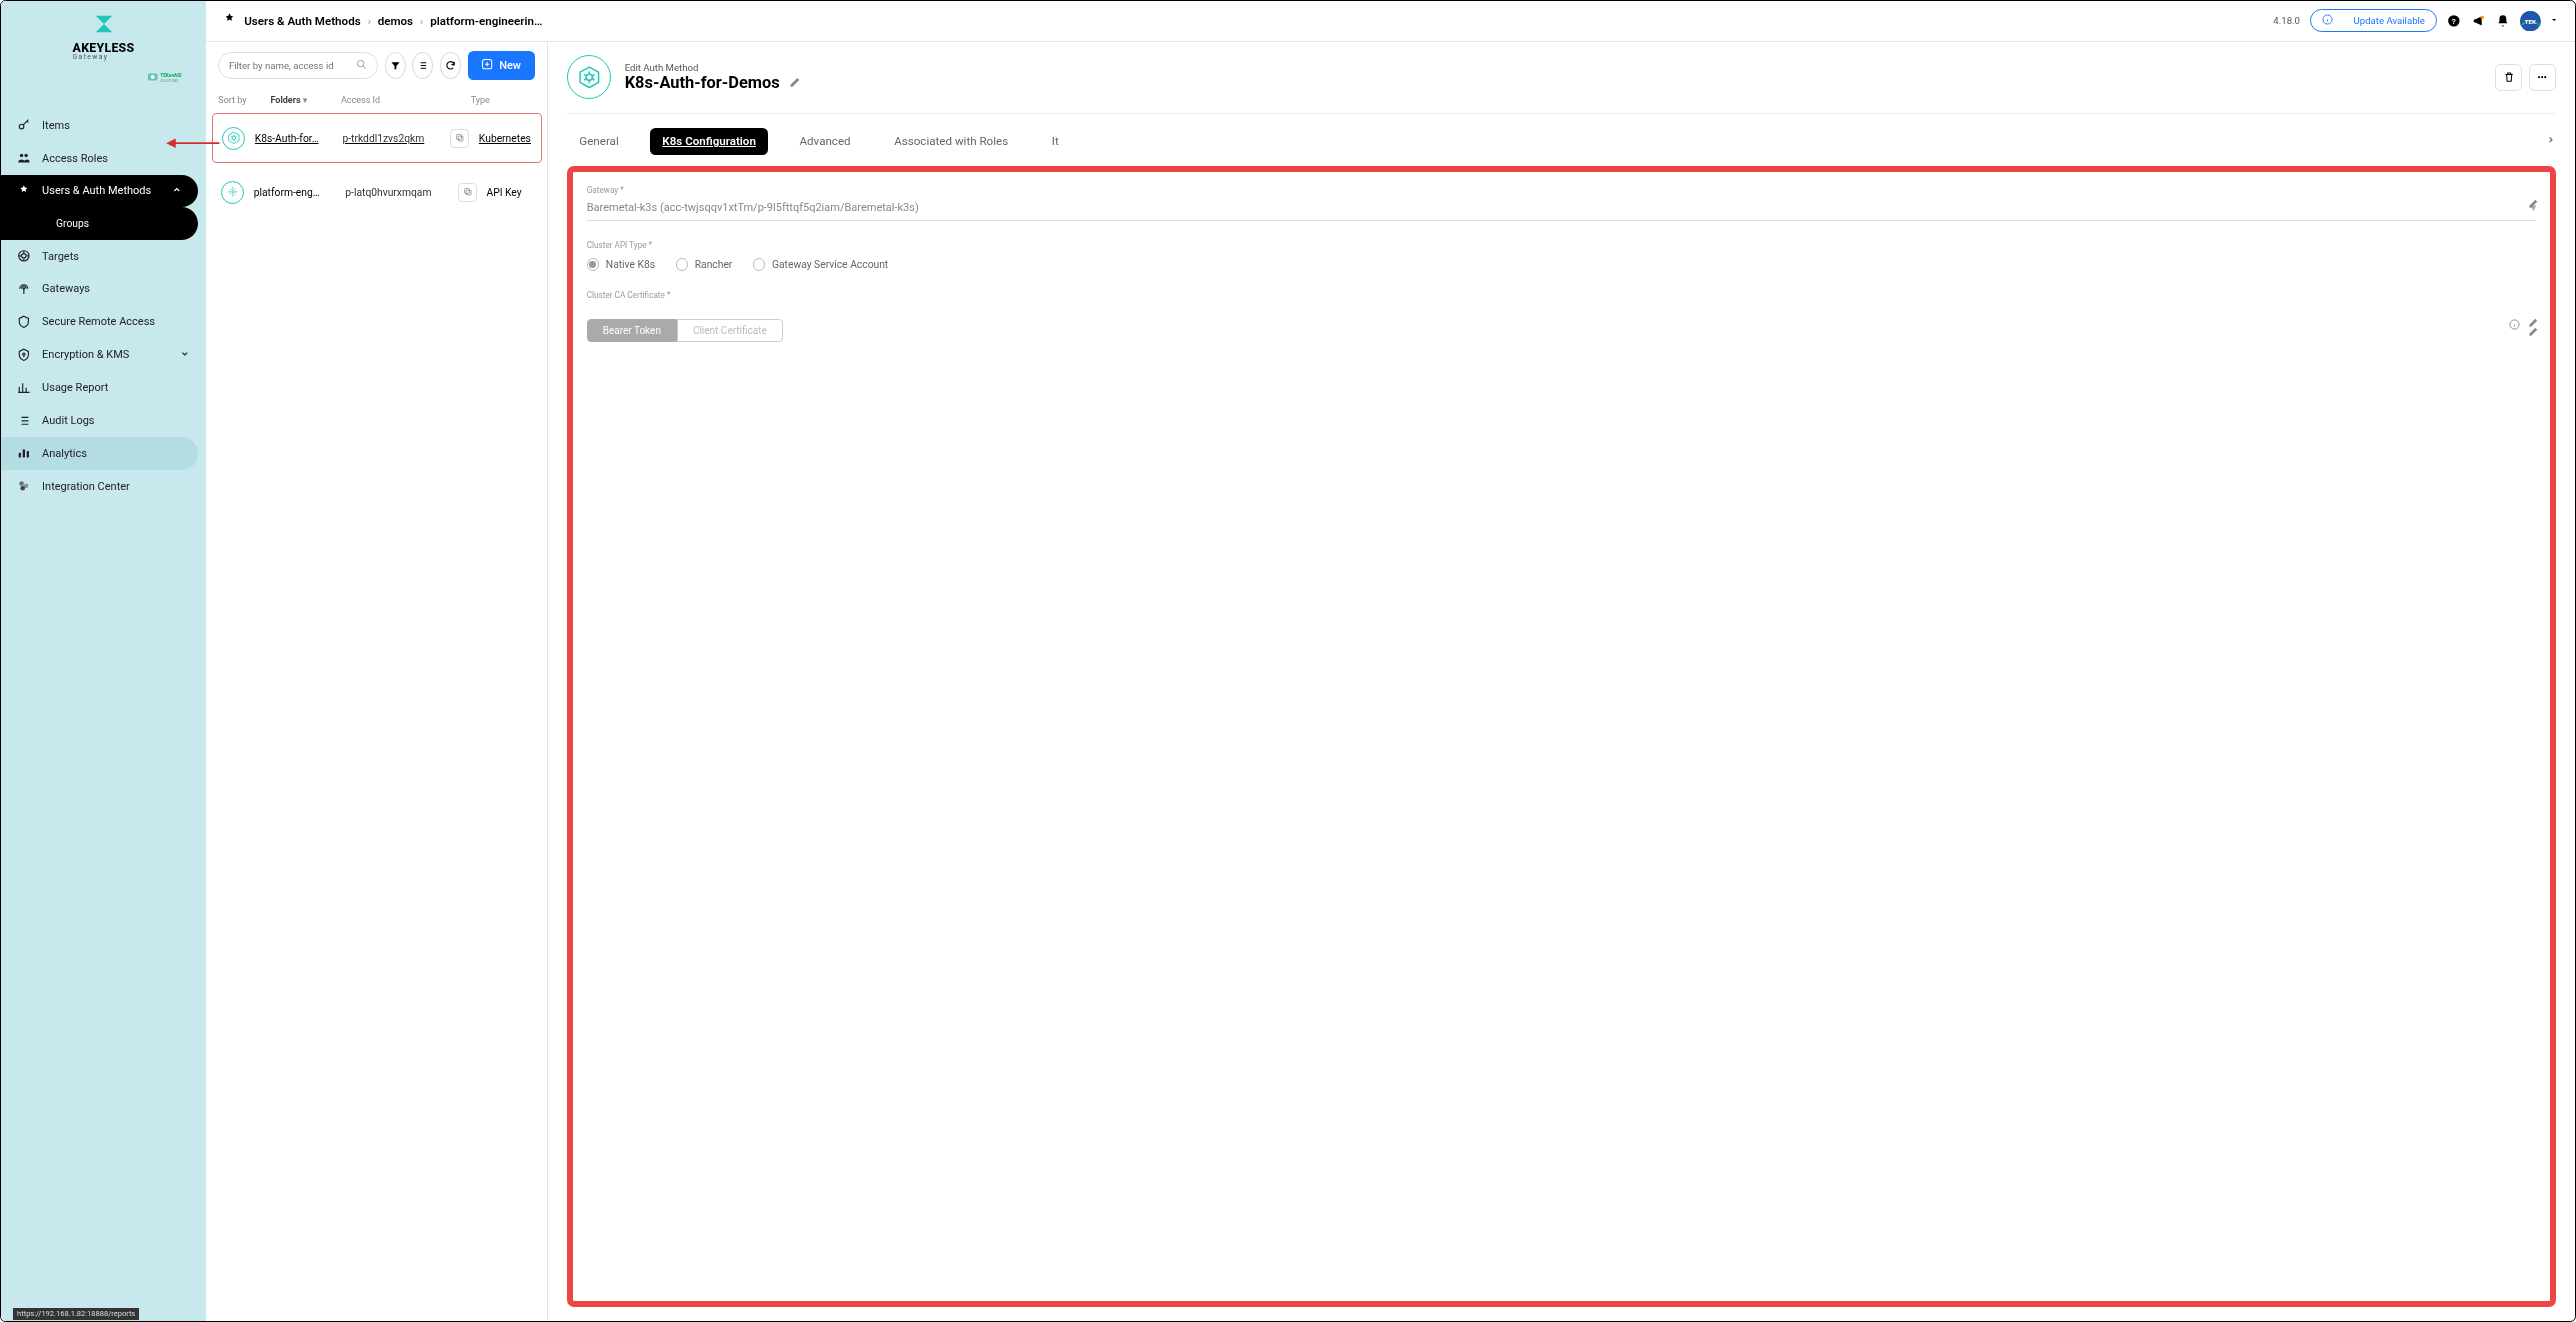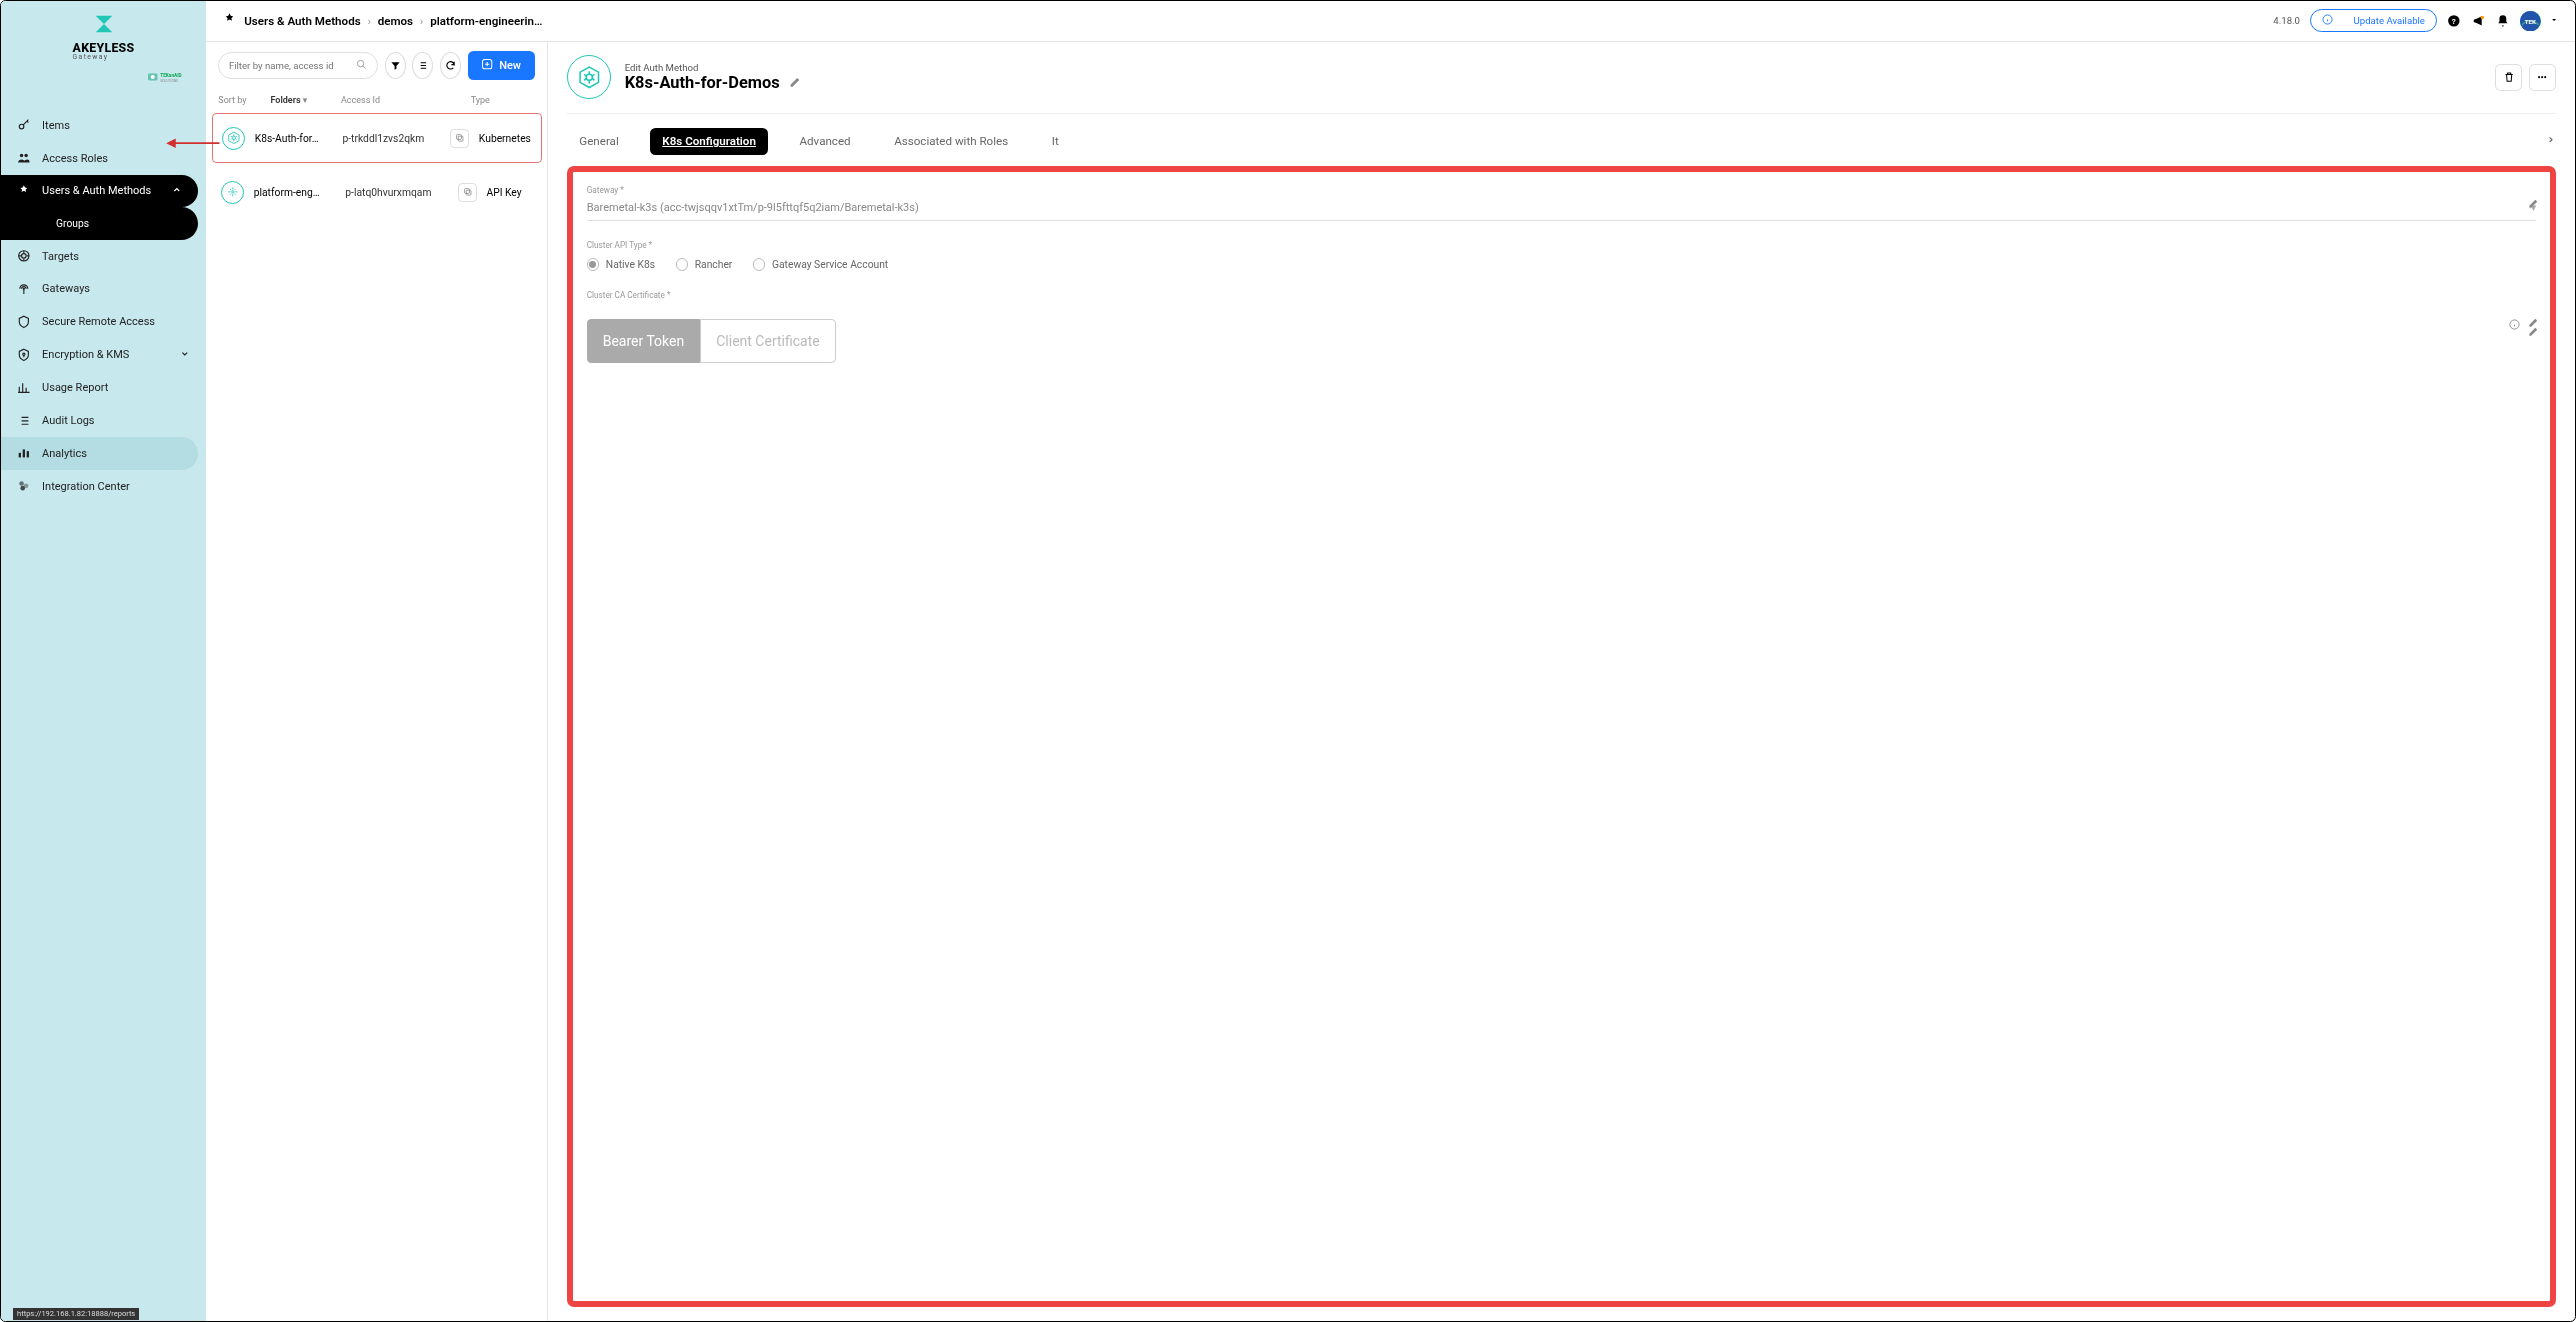--- a/index.html
+++ b/index.html
@@ -33,21 +33,21 @@
 .search-box{flex:1;border:0.7px solid #ddd;border-radius:15px;padding:5.5px 9.6px;display:flex;align-items:center;gap:5.5px;color:#999;}
 .search-box input{border:none;outline:none;flex:1;font-size:9.6px;color:#333;}
 .circ-btn{width:27px;height:27px;border:0.7px solid #ddd;border-radius:50%;display:flex;align-items:center;justify-content:center;cursor:pointer;}
 .new-btn{background:#1976ff;color:#fff;border-radius:5.5px;padding:6.8px 13.7px;font-size:11px;font-weight:500;display:flex;align-items:center;gap:5.5px;cursor:pointer;}
 .list-header{display:flex;padding:5.5px 12.3px;font-size:9px;color:#888;gap:13.7px;}
 .lh-sort{width:109px;}
 .lh-sort b{color:#333;font-weight:600;margin-left:24px;}
 .lh-access{width:116px;}
 .lh-type{flex:1;}
 .list-row{display:flex;align-items:center;padding:12.3px 9.6px;gap:9.6px;margin:2.7px 5.5px;border-radius:4.1px;cursor:pointer;}
-.list-row.selected{border:1px solid #e57373;}
+.list-row.selected{border:1px solid #e57373;text-decoration:underline;}
 .row-icon{width:23px;height:23px;border:1px solid #1fc7b6;border-radius:50%;display:flex;align-items:center;justify-content:center;color:#1fc7b6;flex-shrink:0;}
 .row-name{width:82px;font-size:10.3px;overflow:hidden;text-overflow:ellipsis;white-space:nowrap;}
 .row-access{width:103px;font-size:10.3px;color:#333;}
 .copy-icon{width:19px;height:19px;border:0.7px solid #ddd;border-radius:4.1px;display:flex;align-items:center;justify-content:center;cursor:pointer;flex-shrink:0;}
 .row-type{flex:1;font-size:10.3px;}
 .detail-pane{flex:1;display:flex;flex-direction:column;padding:13.7px 19px;overflow-y:auto;min-width:0;}
 .detail-header{display:flex;align-items:center;gap:13.7px;padding-bottom:13.7px;border-bottom:0.7px solid #eee;}
 .detail-icon{width:44px;height:44px;border:1.4px solid #1fc7b6;border-radius:50%;display:flex;align-items:center;justify-content:center;color:#1fc7b6;}
 .detail-title-block{flex:1;}
 .detail-sub{font-size:9.6px;color:#555;}
@@ -63,21 +63,21 @@
 .field-label{font-size:8.2px;color:#999;margin-bottom:4.1px;}
 .field-value{font-size:11px;color:#888;border-bottom:0.7px solid #ddd;padding:2.7px 0 5.5px 0;display:flex;align-items:center;}
 .field-value .dd{margin-left:auto;color:#aaa;}
 .edit-icon{position:absolute;right:-2.7px;top:13.7px;color:#888;cursor:pointer;}
 .radio-row{display:flex;gap:20.5px;padding-top:4.1px;}
 .radio-opt{display:flex;align-items:center;gap:6.8px;font-size:10.3px;color:#666;}
 .radio{width:12.3px;height:12.3px;border:1.4px solid #bbb;border-radius:50%;display:flex;align-items:center;justify-content:center;}
 .radio.checked::after{content:"";width:6.8px;height:6.8px;background:#999;border-radius:50%;}
 .cert-box{font-size:9.6px;color:#888;font-family:monospace;line-height:1.5;max-height:55px;overflow:hidden;word-break:break-all;}
 .toggle-row{display:flex;gap:0;}
-.toggle-btn{padding:13px 15px;font-size:14px;border:0.7px solid #ccc;cursor:pointer;}
+.toggle-btn{padding:5px 15px;font-size:10px;border:0.7px solid #ccc;cursor:pointer;}
 .toggle-btn.active{background:#aaa;color:#fff;border-color:#aaa;border-radius:4.1px 0 0 4.1px;}
 .toggle-btn.inactive{background:#fff;color:#bbb;border-radius:0 4.1px 4.1px 0;}
 .status-url{position:absolute;bottom:1.4px;left:12px;background:#333;color:#ddd;font-size:7.5px;padding:1.4px 4.1px;}
 .arrow-annotation{position:absolute;left:165px;top:134px;color:#d32f2f;pointer-events:none;}
 </style>
 </head>
 <body>
 
 <div class="app">
 

